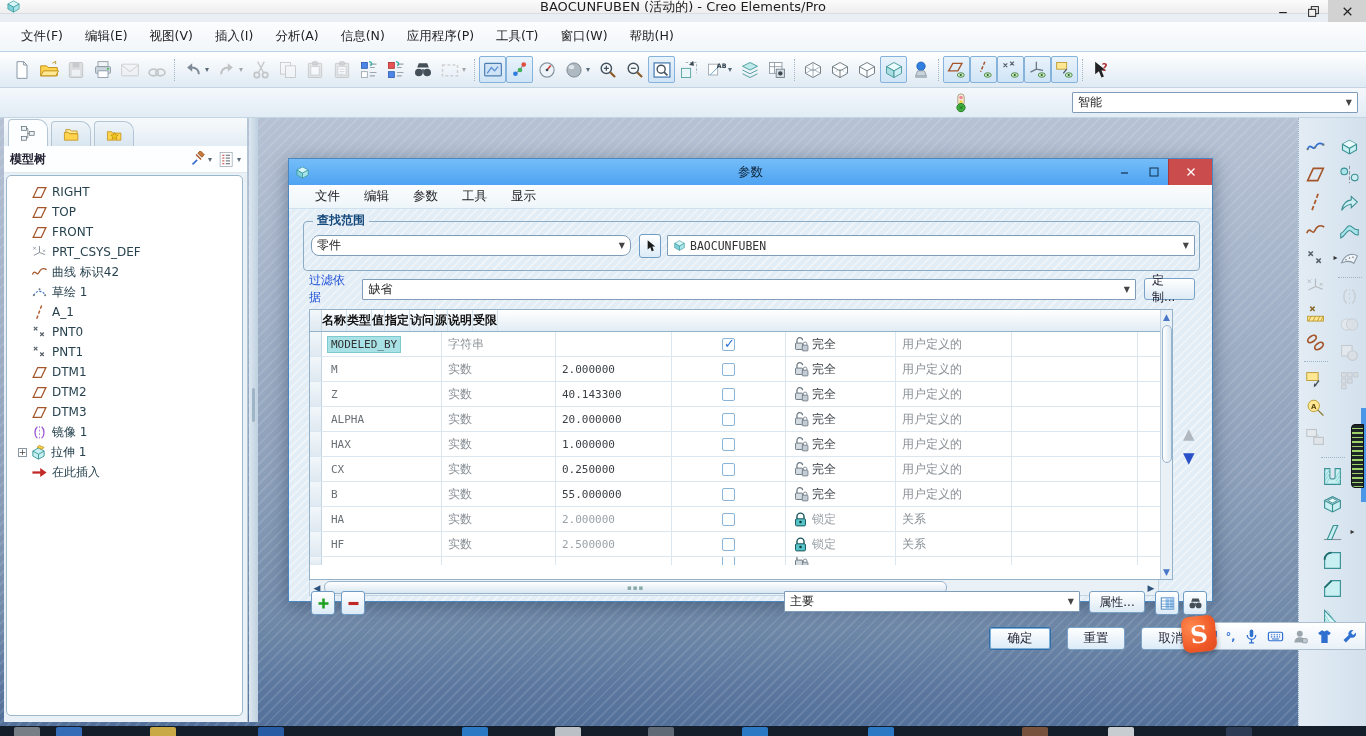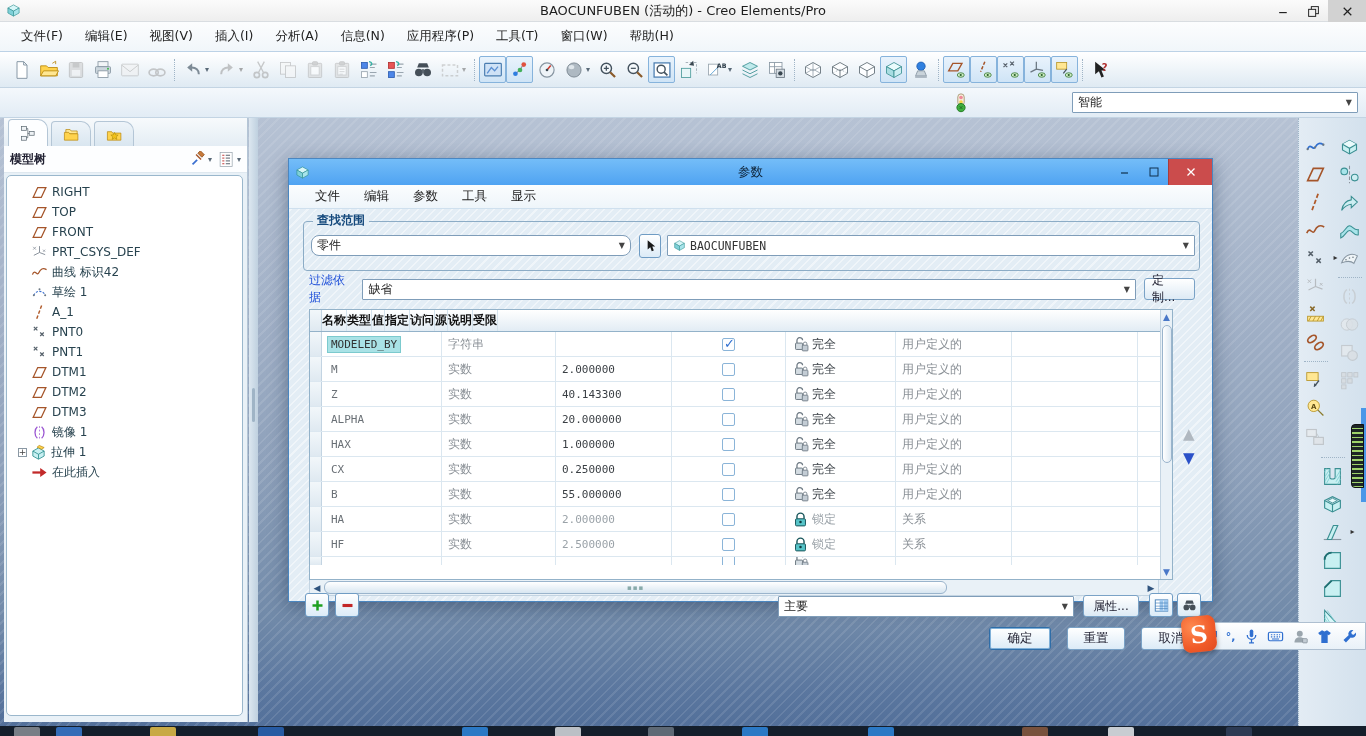--- a/index.html
+++ b/index.html
@@ -1,21 +1,21 @@
 <!DOCTYPE html>
 <html><head>
 <meta charset="utf-8">
 <style>
   html,body{margin:0;padding:0;background:#333;}
   *{box-sizing:border-box;-webkit-user-select:none;user-select:none;}
   .screen{position:relative;width:1366px;height:736px;overflow:hidden;background:#e8eef4;
     font-family:"DejaVu Sans","Liberation Sans",sans-serif;font-size:12px;color:#222;}
   .ic{width:20px;height:20px;display:block;}
   
-  .titlebar{position:absolute;left:0;top:0;width:1366px;height:22px;background:linear-gradient(#fbfbfb,#eeeeee);
+  .titlebar{position:absolute;left:0;top:0;width:1366px;height:14px;background:linear-gradient(#fbfbfb,#eeeeee);
     display:flex;align-items:center;border-bottom:1px solid #d9dde1;}
   .titlebar .appic{width:15px;height:15px;margin-left:6px;}
   .titlebar .ttl{position:absolute;left:0;right:0;text-align:center;font-size:13px;color:#1d1d1d;}
   .wctrls{position:absolute;right:0;top:0;height:22px;display:flex;z-index:3;}
   .wbtn{width:30px;height:22px;display:flex;align-items:center;justify-content:center;}
   .wbtn svg{width:13px;height:13px;}
   .wbtn.close{width:38px;background:#d2d2d2;}
   
   .menubar{position:absolute;left:0;top:22px;width:1366px;height:30px;background:linear-gradient(#fcfdfe,#f1f6fa);
     display:flex;align-items:center;padding-left:10px;border-bottom:1px solid #bcd2e6;}
@@ -145,21 +145,21 @@
   .hsb{position:absolute;left:20px;top:421px;width:850px;height:16px;background:#e9f1f7;border:1px solid #c3d4e2;border-top:none;
     display:flex;align-items:center;}
   .hsb .arr{width:14px;text-align:center;font-size:9px;color:#30547e;}
   .hsb .track{flex:1;height:13px;display:flex;}
   .hsb .thumb{width:76%;height:13px;border:1px solid #9ab4cc;border-radius:6px;background:linear-gradient(#ffffff,#d8e6f1);
     display:flex;align-items:center;justify-content:center;color:#8aa;font-size:7px;letter-spacing:1px;}
   .movebtns{position:absolute;left:894px;top:268px;display:flex;flex-direction:column;gap:10px;font-size:15px;line-height:14px;}
   .movebtns .up{color:#b0b8c0;}
   .movebtns .down{color:#2a50c8;}
   
-  .dfoot{position:absolute;left:16px;top:432px;width:897px;height:26px;display:flex;align-items:flex-end;}
+  .dfoot{position:absolute;left:22px;top:432px;width:897px;height:26px;display:flex;align-items:flex-start;}
   .sqbtn{width:24px;height:24px;border:1px solid #6f9cc4;border-radius:3px;background:linear-gradient(#ffffff,#dcebf7);
     display:flex;align-items:center;justify-content:center;margin-right:6px;}
   .sqbtn svg{width:15px;height:15px;}
   .grpcombo{position:absolute;left:473px;width:296px;}
   .propbtn{position:absolute;left:778px;width:56px;}
   .tblbtn{position:absolute;left:844px;}
   .findbtn{position:absolute;left:872px;}
   .dactions{position:absolute;left:0;top:468px;width:911px;height:26px;}
   .abtn{position:absolute;height:23px;border:1px solid #7aa2c6;border-radius:3px;background:linear-gradient(#ffffff,#dcebf7);
     display:flex;align-items:center;justify-content:center;font-size:12.5px;color:#223;}

